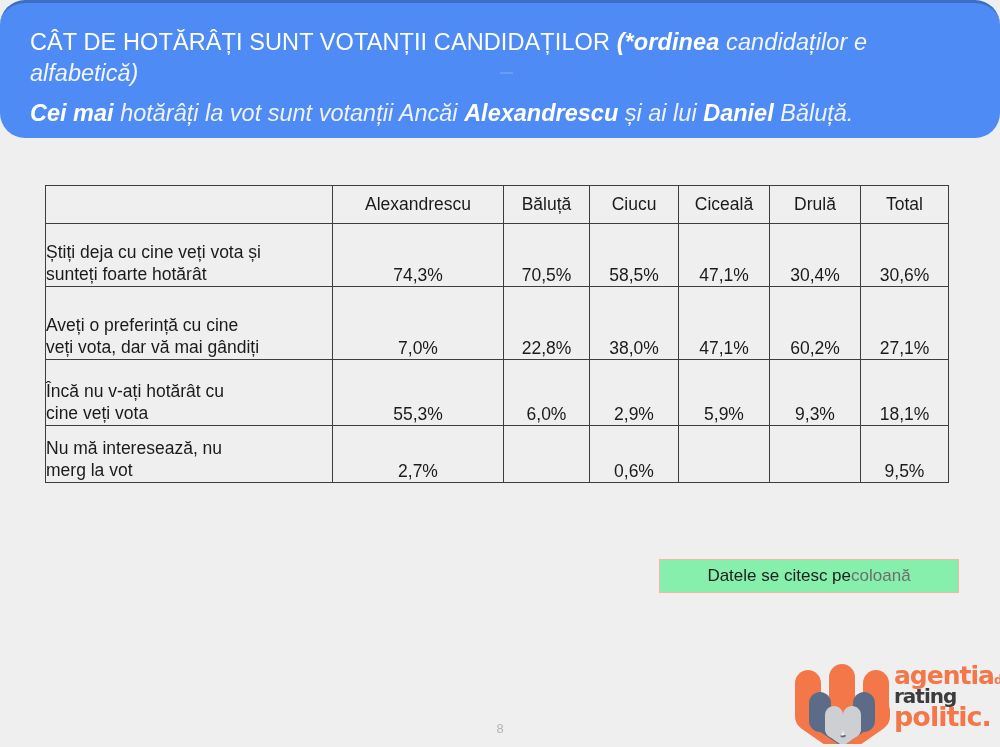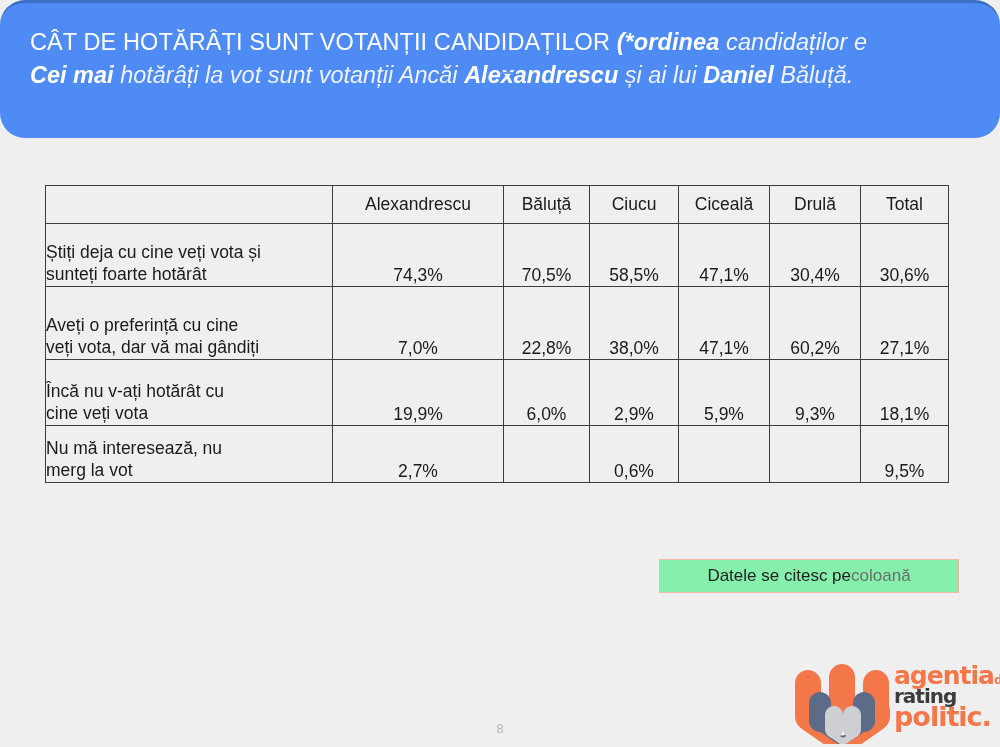--- a/index.html
+++ b/index.html
@@ -22,21 +22,21 @@
   #title-block{
     position:absolute;left:30px;top:24px;right:18px;
     color:#ffffff;
     line-height:1.30;
   }
   .t-line{display:block;}
   #title-line1{font-size:23.5px;letter-spacing:.1px;font-weight:400;}
   #title-line1 .ital{font-style:italic;font-weight:700;}
   #title-line1 .ital-lt{font-style:italic;font-weight:400;color:#f2f6ff;}
   #title-line2{font-size:23.5px;font-style:italic;font-weight:400;color:#f2f6ff;}
-  #title-line3{font-size:23.5px;font-style:italic;margin-top:2px;}
+  #title-line3{font-size:23.5px;font-style:italic;margin-top:10px;}
   #title-line3 .b{font-weight:700;color:#ffffff;}
   #title-line3 .l{font-weight:400;color:#eef3ff;}
   #stray-dash{
     position:absolute;left:500px;top:69px;width:13px;height:2px;
     background:#6d9bf0;
   }
 
   
   #data-table{
     position:absolute;left:45px;top:185px;
@@ -121,20 +121,21 @@
   #logo-l1 .de{font-size:12px;letter-spacing:-.5px;}
   #logo-l2{font-size:20px;color:#3c3c3c;}
   #logo-l3{font-size:27px;color:#f4774a;}
 </style>
 </head>
 <body>
 
 <div id="header-banner">
   <div id="title-block">
     <span class="t-line" id="title-line1"><span>CÂT DE HOTĂRÂȚI SUNT VOTANȚII CANDIDAȚILOR </span><span class="ital">(*ordinea </span><span class="ital-lt">candidaților e</span></span>
+    <span class="t-line" id="title-line2">alfabetică)</span>
     <span class="t-line" id="title-line3"><span class="b">Cei mai </span><span class="l">hotărâți la vot sunt </span><span class="l">votanții Ancăi </span><span class="b">Alexandrescu </span><span class="l">și ai lui </span><span class="b">Daniel </span><span class="l">Băluță.</span></span>
   </div>
   <div id="stray-dash"></div>
 </div>
 
 <table id="data-table">
   <colgroup>
     <col class="col-label">
       <col class="col-alx">
       <col class="col-bal">
@@ -168,21 +169,21 @@
       <td class="rowlabel"><span>Aveți o preferință cu cine</span><br><span>veți vota, dar vă mai gândiți</span></td>
       <td class="val">7,0%</td>
       <td class="val">22,8%</td>
       <td class="val">38,0%</td>
       <td class="val">47,1%</td>
       <td class="val">60,2%</td>
       <td class="val">27,1%</td>
     </tr>
     <tr class="r-tall3">
       <td class="rowlabel"><span>Încă nu v-ați hotărât cu</span><br><span>cine veți vota</span></td>
-      <td class="val">19,9%</td>
+      <td class="val">55,3%</td>
       <td class="val">6,0%</td>
       <td class="val">2,9%</td>
       <td class="val">5,9%</td>
       <td class="val">9,3%</td>
       <td class="val">18,1%</td>
     </tr>
     <tr class="r-tall4">
       <td class="rowlabel"><span>Nu mă interesează, nu</span><br><span>merg la vot</span></td>
       <td class="val">2,7%</td>
       <td class="val"></td>

